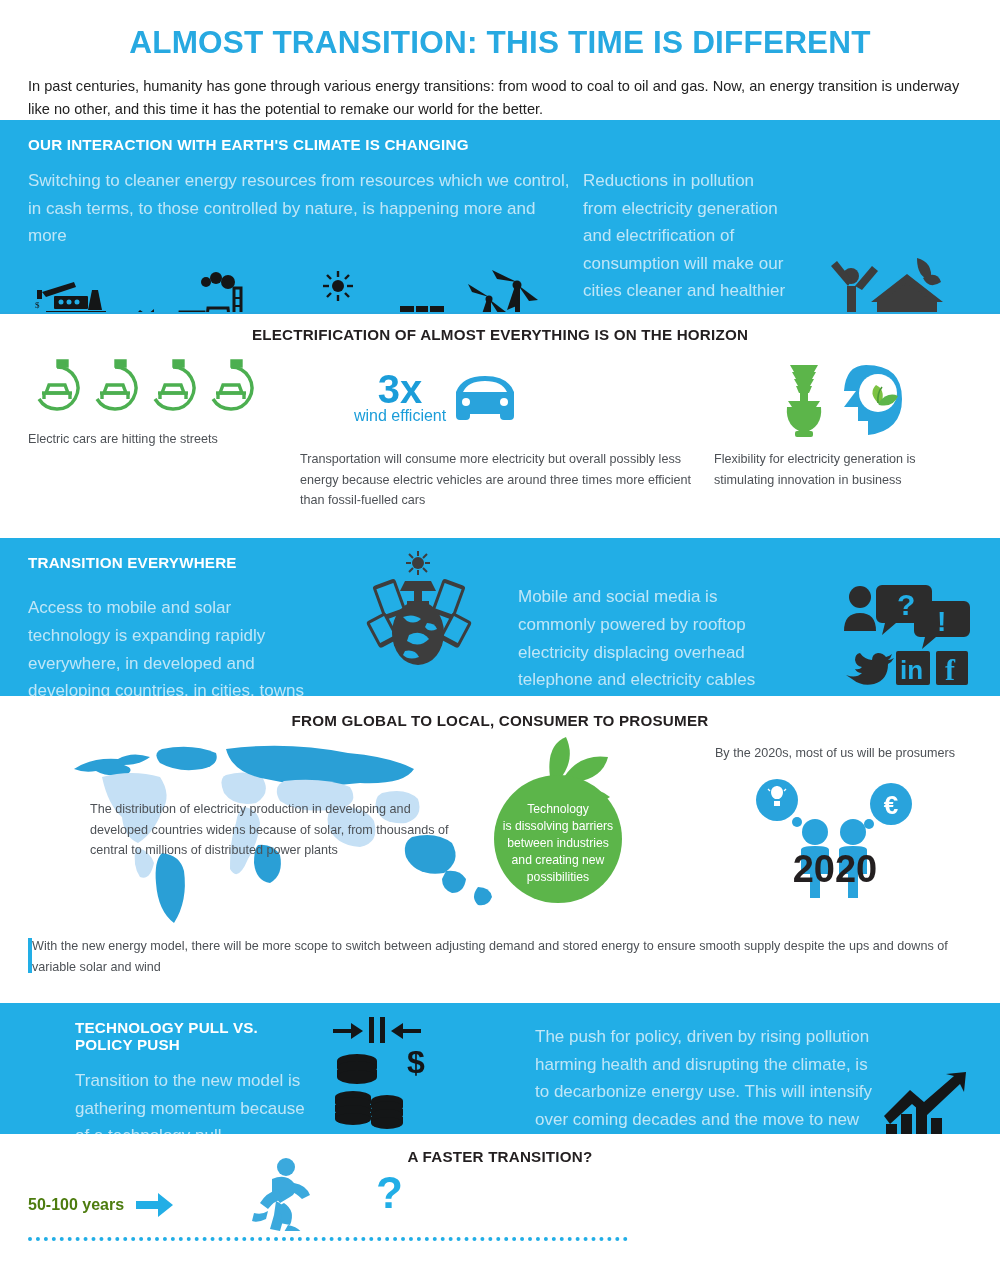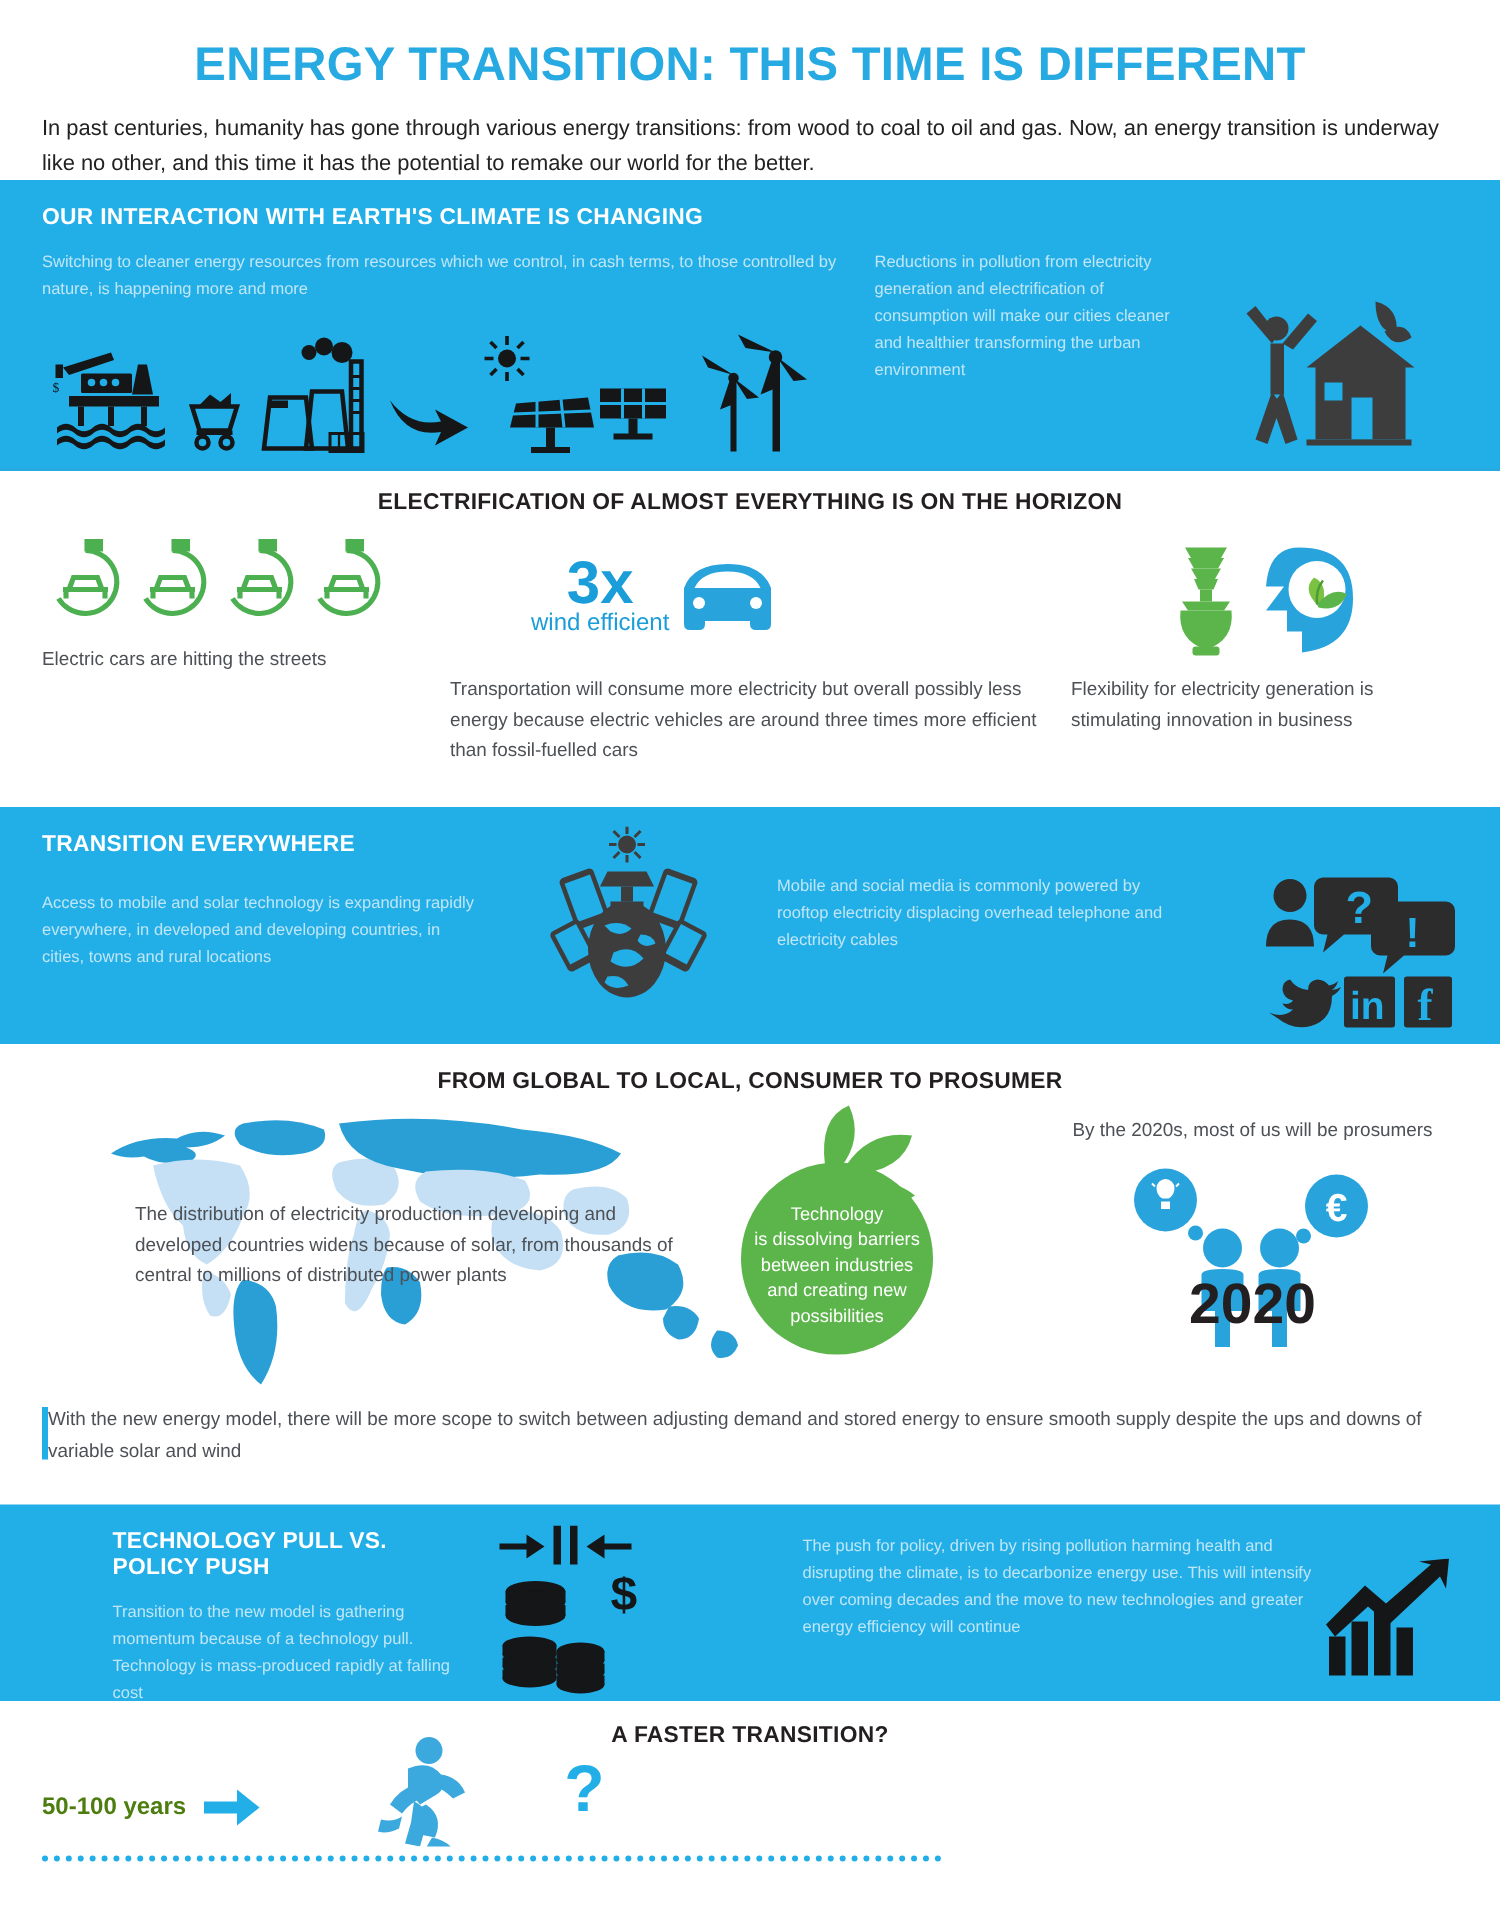--- a/index.html
+++ b/index.html
@@ -38,21 +38,21 @@
 
   .h-blue {
     color: #ffffff; font-size: 15.2px; font-weight: bold;
     letter-spacing: .2px;
   }
   .h-dark {
     color: #231f20; font-size: 15.2px; font-weight: bold;
     letter-spacing: .2px;
     text-align: center;
   }
-  .body-on-blue { color:#bfe6f7; font-size: 11px; line-height: 1.62; }
+  .body-on-blue { color:#bfe6f7; font-size: 17px; line-height: 1.62; }
   .body-dark    { color:#4d5156; font-size: 12.6px; line-height: 1.62; }
 
   
   .s1 { padding: 16px 28px 14px 28px; height: 192px; }
   .s1 .cols { display:flex; margin-top:14px; }
   .s1 .left { width: 545px; }
   .s1 .right { width: 215px; padding-left: 10px;}
   .s1 .art  { flex: 1; display:flex; align-items:flex-end; justify-content:center; }
   .s1 .icons { margin-top: 18px; }
 
@@ -108,21 +108,21 @@
   .dotline { height: 0; border-top: 4px dotted #22aee6; margin-top: 6px; width: 600px;}
   .qmark { color:#22aee6; font-size: 44px; font-weight: bold; line-height: 1;}
   svg { display:block; }
 </style>
 </head>
 <body>
 
 <div class="page">
 
   <div class="header">
-    <div class="title">ENERGY TRANSITION: THIS TIME IS DIFFERENT</div>
+    <div class="title">ALMOST TRANSITION: THIS TIME IS DIFFERENT</div>
     <div class="intro">In past centuries, humanity has gone through various energy transitions: from wood to coal to oil and gas. Now, an energy transition is underway like no other, and this time it has the potential to remake our world for the better.</div>
   </div>
 
   <div class="band blue s1" style="">
     <div class="h-blue">OUR INTERACTION WITH EARTH'S CLIMATE IS CHANGING</div>
     <div class="cols">
       <div class="left">
         <div class="body-on-blue">Switching to cleaner energy resources from resources which we control, in cash terms, to those controlled by nature, is happening more and more</div>
         <div class="icons">
           <svg width="510" height="82" viewBox="0 0 510 82">

